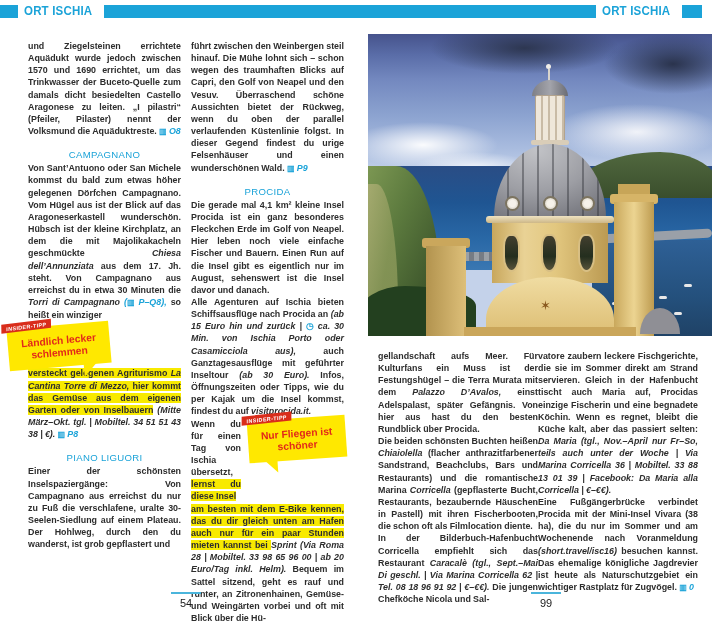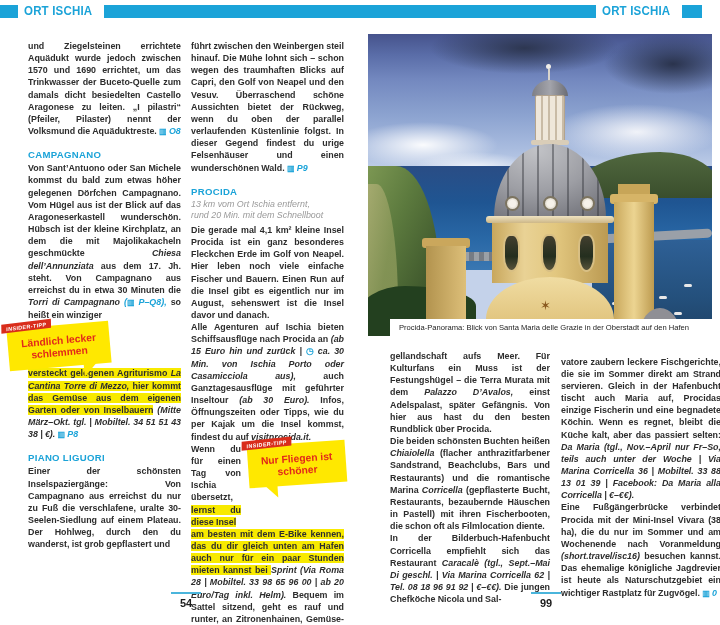--- a/index.html
+++ b/index.html
@@ -13,25 +13,25 @@
   .hdrL{left:0;}
   .hdrR{left:360px;}
   .hblock{width:18px;height:13px;background:#1ba3d8;}
   .hblockR{width:20px;height:13px;background:#1ba3d8;}
   .hbar{height:13px;background:#1ba3d8;}
   .hbarL{width:266px;}
   .hbarR{width:236px;}
   .htext{color:#1ba3d8;font-weight:bold;font-size:12.5px;letter-spacing:.2px;transform:scaleX(.92);transform-origin:left;white-space:nowrap;}
   
   .pageL{position:absolute;left:28px;top:40px;display:flex;gap:10px;}
-  .pageR{position:absolute;left:390px;top:350px;display:flex;gap:11px;align-items:center;}
+  .pageR{position:absolute;left:378px;top:350px;display:flex;}
   .colL{width:153px;}
   .colR{width:160px;}
   .body{font-size:8.9px;line-height:12.15px;text-align:justify;color:#2d2d2d;margin:0;word-spacing:-.2px;font-weight:bold;}
-  .h{font-size:9.6px;color:#1ba3d8;font-weight:bold;margin:11px 0 2px;letter-spacing:.3px;}
+  .h{font-size:9.6px;color:#1ba3d8;font-weight:normal;margin:11px 0 2px;letter-spacing:.3px;text-align:center;}
   .sub{font-size:8.9px;line-height:11.6px;font-style:italic;color:#9a9a9a;margin:0 0 2px;white-space:pre-line;}
   .i{font-style:italic;}
   .hl{background:#f8ea00;}
   .hli{background:#f8ea00;font-style:italic;}
   .ref{color:#1ba3d8;font-style:italic;}
   .refico{color:#1ba3d8;font-size:8px;}
   .clockico{color:#1ba3d8;}
   
   .tiprow{display:flex;align-items:flex-start;gap:7px;}
   .flex1{flex:1;}
@@ -42,21 +42,21 @@
   .tiptag{position:absolute;top:-6px;left:-5px;background:#d92d1b;color:#fff;font-size:5.4px;font-weight:bold;
           padding:1.5px 5px;letter-spacing:.4px;transform:rotate(-2deg) skewX(-6deg);white-space:nowrap;}
   .tail{position:absolute;width:0;height:0;border-top:13px solid #ffe800;}
   .tailR{right:15px;bottom:-12px;border-right:13px solid transparent;}
   .tailL{left:15px;bottom:-11px;border-left:13px solid transparent;}
   
   .foot{position:absolute;top:592px;width:36px;text-align:center;}
   .footL{left:168px;}
   .footR{left:528px;}
   .frule{height:2px;background:#4ab5dc;margin:0 3px 3px;}
-  .fnum{font-size:11px;font-weight:bold;color:#1b1b1b;}
+  .fnum{font-size:11px;font-weight:normal;color:#1b1b1b;}
   
   .photo{position:absolute;left:368px;top:34px;width:344px;height:302px;overflow:hidden;
          background:linear-gradient(180deg,#46538c 0%,#5a6da8 7%,#7388bf 15%,#8ca3d0 27%,#a9bcdf 38%,#c4d2ea 46%);}
   .ph{position:absolute;}
   .cloudD1{left:18%;top:-12px;width:55%;height:52px;background:radial-gradient(closest-side,rgba(43,52,77,.95),rgba(43,52,77,0));}
   .cloudD2{right:-30px;top:0;width:40%;height:60px;background:radial-gradient(closest-side,rgba(36,44,66,.9),rgba(36,44,66,0));}
   .cloudW1{left:-20px;top:88px;width:150px;height:46px;background:radial-gradient(closest-side,rgba(255,255,255,.95),rgba(255,255,255,0));}
   .cloudW2{right:-10px;top:70px;width:170px;height:56px;background:radial-gradient(closest-side,rgba(250,250,252,.9),rgba(250,250,252,0));}
   .cloudW3{left:46px;top:118px;width:120px;height:32px;background:radial-gradient(closest-side,rgba(255,255,255,.8),rgba(255,255,255,0));}
   .sea{left:0;top:132px;width:100%;height:104px;background:linear-gradient(180deg,#2a4d85 0%,#1f5592 35%,#2968a6 70%,#3a77b2 100%);}
@@ -122,22 +122,20 @@
         <div class="tail tailR"></div>
       </div>
     </div>
     <p class="body"><span class="hl">versteckt gelegenen Agriturismo </span><span class="hli">La Cantina Torre di Mezzo,</span><span class="hl"> hier kommt das Gemüse aus dem eigenen Garten oder von Inselbauern</span><span> </span><span class="i">(Mitte März–Okt. tgl. | Mobiltel. 34 51 51 43 38 | €).</span><span> </span><span class="refico">▥</span><span class="ref"> P8</span></p>
     <h3 class="h">PIANO LIGUORI</h3>
     <p class="body"><span>Einer der schönsten Inselspaziergänge: Von Campagnano aus erreichst du nur zu Fuß die verschlafene, uralte 30-Seelen-Siedlung auf einem Plateau. Der Hohlweg, durch den du wanderst, ist grob gepflastert und</span></p>
   </div>
   <div class="colL">
     <p class="body"><span>führt zwischen den Weinbergen steil hinauf. Die Mühe lohnt sich – schon wegen des traumhaften Blicks auf Capri, den Golf von Neapel und den Vesuv. Überraschend schöne Aussichten bietet der Rückweg, wenn du oben der parallel verlaufenden Küstenlinie folgst. In dieser Gegend findest du urige Felsenhäuser und einen wunderschönen Wald. </span><span class="refico">▥</span><span class="ref"> P9</span></p>
     <h3 class="h">PROCIDA</h3>
-    <p class="sub">13 km vom Ort Ischia entfernt,
-rund 20 Min. mit dem Schnellboot</p>
     <p class="body"><span>Die gerade mal 4,1 km² kleine Insel Procida ist ein ganz besonderes Fleckchen Erde im Golf von Neapel. Hier leben noch viele einfache Fischer und Bauern. Einen Run auf die Insel gibt es eigentlich nur im August, sehenswert ist die Insel davor und danach.</span></p>
     <p class="body"><span>Alle Agenturen auf Ischia bieten Schiffsausflüge nach Procida an </span><span class="i">(ab 15 Euro hin und zurück | </span><span class="clockico">◷</span><span class="i"> ca. 30 Min. von Ischia Porto oder Casamicciola aus),</span><span> auch Ganztagesausflüge mit geführter Inseltour </span><span class="i">(ab 30 Euro).</span><span> Infos, Öffnungszeiten oder Tipps, wie du per Kajak um die Insel kommst, findest du auf </span><span class="i">visitprocida.it.</span></p>
     <div class="tiprow">
       <p class="body flex1"><span>Wenn du für einen Tag von Ischia übersetzt, </span><span class="hl">lernst du diese Insel</span></p>
       <div class="tip tipR">
         <div class="tiptag">INSIDER-TIPP</div>
         <div class="tiptxt">Nur Fliegen ist schöner</div>
         <div class="tail tailL"></div>
       </div>
     </div>
@@ -184,21 +182,20 @@
   <div class="ph porthole pw2"></div>
   <div class="ph porthole pw3"></div>
   <div class="ph drum"></div>
   <div class="ph win w1"></div>
   <div class="ph win w2"></div>
   <div class="ph win w3"></div>
   <div class="ph facadeArc"></div>
   <div class="ph star">✶</div>
   <div class="ph miniDome"></div>
   <div class="ph roofFront"></div>
-  <div class="caption">Procida-Panorama: Blick von Santa Maria delle Grazie in der Oberstadt auf den Hafen</div>
 </div>
 
 <div class="pageR">
   <div class="colR">
     <p class="body"><span>gellandschaft aufs Meer. Für Kulturfans ein Muss ist der Festungshügel – die Terra Murata mit dem </span><span class="i">Palazzo D’Avalos,</span><span> einst Adelspalast, später Gefängnis. Von hier aus hast du den besten Rundblick über Procida.</span></p>
     <p class="body"><span>Die beiden schönsten Buchten heißen </span><span class="i">Chiaiolella</span><span> (flacher anthrazitfarbener Sandstrand, Beachclubs, Bars und Restaurants) und die romantische Marina </span><span class="i">Corricella</span><span> (gepflasterte Bucht, Restaurants, bezaubernde Häuschen in Pastell) mit ihren Fischerbooten, die schon oft als Filmlocation diente.</span></p>
     <p class="body"><span>In der Bilderbuch-Hafenbucht Corricella empfiehlt sich das Restaurant </span><span class="i">Caracalè (tgl., Sept.–Mai Di geschl. | Via Marina Corricella 62 | Tel. 08 18 96 91 92 | €–€€).</span><span> Die jungen Chefköche Nicola und Sal-</span></p>
   </div>
   <div class="colR">
     <p class="body"><span>vatore zaubern leckere Fischgerichte, die sie im Sommer direkt am Strand servieren. Gleich in der Hafenbucht tischt auch Maria auf, Procidas einzige Fischerin und eine begnadete Köchin. Wenn es regnet, bleibt die Küche kalt, aber das passiert selten: </span><span class="i">Da Maria (tgl., Nov.–April nur Fr–So, teils auch unter der Woche | Via Marina Corricella 36 | Mobiltel. 33 88 13 01 39 | Facebook: Da Maria alla Corricella | €–€€).</span></p>

